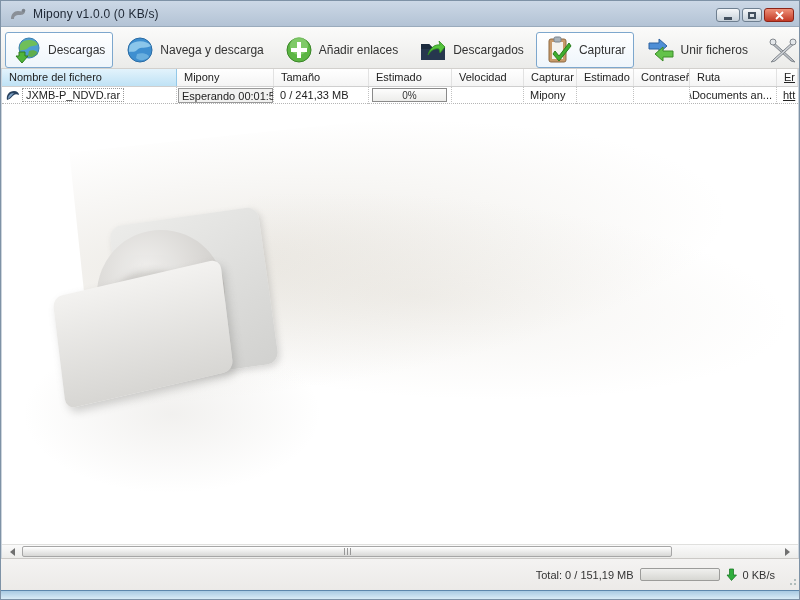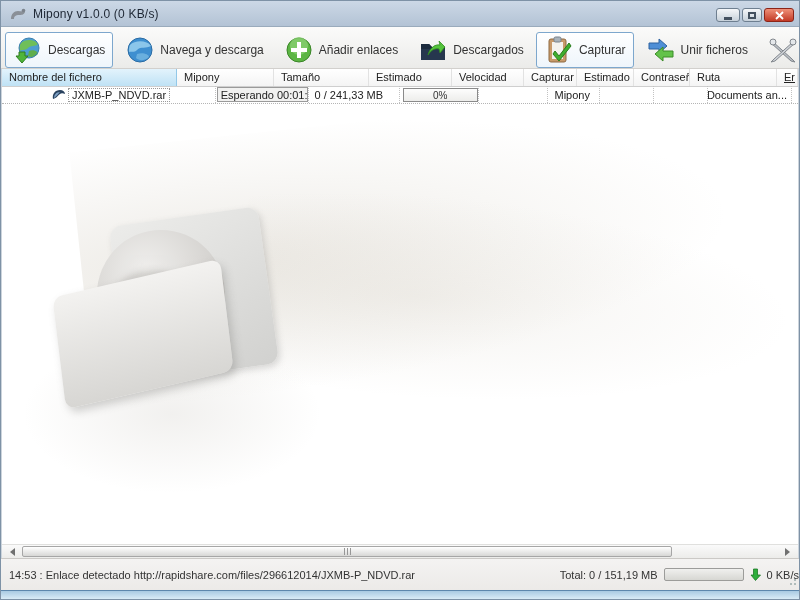--- a/index.html
+++ b/index.html
@@ -24,21 +24,21 @@
   .tb-btn svg { width:30px; height:30px; }
 
   
   .listview { flex:1 1 auto; display:flex; flex-direction:column; border-left:1px solid #ccd4dc; border-right:1px solid #ccd4dc; background:#fff; position:relative; overflow:hidden; }
   .lv-header { height:18px; flex:0 0 18px; display:flex; background:linear-gradient(#ffffff,#f4f4f4); border-bottom:1px solid #cfcfcf; font-size:11px; color:#222; }
   .hcell { padding:2px 0 0 7px; border-right:1px solid #e2e2e2; overflow:hidden; white-space:nowrap; }
   .hcell.hl { background:linear-gradient(#e3f3fc,#bfe2f5); border-right:1px solid #93c8e8; }
   .c1{width:175px;} .c2{width:97px;} .c3{width:95px;} .c4{width:83px;} .c5{width:72px;}
   .c6{width:53px;} .c7{width:57px;} .c8{width:56px;} .c9{width:87px;} .c10{flex:1;text-decoration:underline;}
 
-  .lv-row { height:17px; flex:0 0 17px; display:flex; align-items:flex-end; font-size:11px; color:#222; border-bottom:1px dotted #b5b5b5; cursor:default;padding-left:46px; }
+  .lv-row { height:17px; flex:0 0 17px; display:flex; align-items:center; font-size:11px; color:#222; border-bottom:1px dotted #b5b5b5; cursor:default; }
   .rcell { height:17px; display:flex; align-items:center; border-right:1px dotted #c2c2c2; overflow:hidden; white-space:nowrap; padding-left:6px; }
   .name-cell { padding-left:3px; }
   .name-cell svg { width:15px; height:13px; margin-right:3px; flex:0 0 15px; }
   .name-text { outline:1px dotted #9a9a9a; padding:0 3px; }
   .status-box { margin:0; width:100%; height:15px; line-height:14px; background:#f1f1f0; border:1px solid #9a9a9a; padding:0 3px; }
   .progress-box { width:75px; height:14px; margin-left:3px; border:1px solid #8a8a8a; background:linear-gradient(#fdfdfd,#ededeb); font-size:10px; text-align:center; line-height:13px; color:#333; }
   .path-cell { justify-content:flex-end; padding-right:4px; }
 
   
   .lv-body { flex:1 1 auto; position:relative; background:#fff; overflow:hidden; }
@@ -56,21 +56,21 @@
   .sb-arrow { width:15px; height:12px; display:flex; align-items:center; justify-content:center; }
   .sb-arrow.left { margin-left:3px; } .sb-arrow.right { position:absolute; right:3px; }
   .tri-l { width:0;height:0;border-top:4px solid transparent;border-bottom:4px solid transparent;border-right:5px solid #707070; }
   .tri-r { width:0;height:0;border-top:4px solid transparent;border-bottom:4px solid transparent;border-left:5px solid #707070; }
   .sb-thumb { position:absolute; left:20px; width:650px; height:11px; border:1px solid #a6a6a6; border-radius:2px; background:linear-gradient(#ffffff,#d7d7d5); display:flex; align-items:center; justify-content:center; gap:2px; }
   .grip { width:1px; height:7px; background:#979797; }
 
   
   .statusbar { height:32px; flex:0 0 32px; background:linear-gradient(#f4f3f2,#eceae8); border-top:1px solid #cbc9c6; display:flex; align-items:center; font-size:11px; color:#333; padding:0 8px; position:relative; }
   .status-msg { white-space:nowrap; }
-  .status-right { position:absolute; right:0; display:flex; align-items:center; gap:6px; }
+  .status-right { position:absolute; right:24px; display:flex; align-items:center; gap:6px; }
   .total-bar { width:80px; height:13px; border:1px solid #9c9c9a; border-radius:2px; background:linear-gradient(#f0f0ee,#d7d7d3); }
   .dl-arrow svg { width:11px; height:13px; display:block; }
   .resize-grip { position:absolute; right:2px; bottom:3px; width:9px; height:9px;
     background:radial-gradient(circle 1px at 7px 2px,#9aa 60%,transparent),radial-gradient(circle 1px at 7px 6px,#9aa 60%,transparent),radial-gradient(circle 1px at 3px 6px,#9aa 60%,transparent); }
 
   
   .bottom-strip { height:9px; flex:0 0 9px; border-top:1px solid #5d87ac; background:linear-gradient(#a9cae2,#d9ebf6); }
 </style>
 </head>
 <body>
@@ -221,21 +221,20 @@
           <span class="grip"></span>
           <span class="grip"></span>
       </div>
       <div class="sb-arrow right">
           <span class="tri-r"></span>
         </div>
     </div>
   </div>
 
   <div class="statusbar">
-    <span class="status-msg">14:53 : Enlace detectado http://rapidshare.com/files/296612014/JXMB-P_NDVD.rar</span>
     <div class="status-right">
       <span>Total: 0 / 151,19 MB</span>
       <div class="total-bar"></div>
       <span class="dl-arrow">
         <svg viewBox="0 0 11 13">
             <path d="M3.5 1 h4 v6 h3 L5.5 12.5 L1 7 h2.5 Z" fill="#2fae3c" stroke="#1d7a27" stroke-width=".8"></path>
           </svg>
       </span>
       <span>0 KB/s</span>
     </div>

